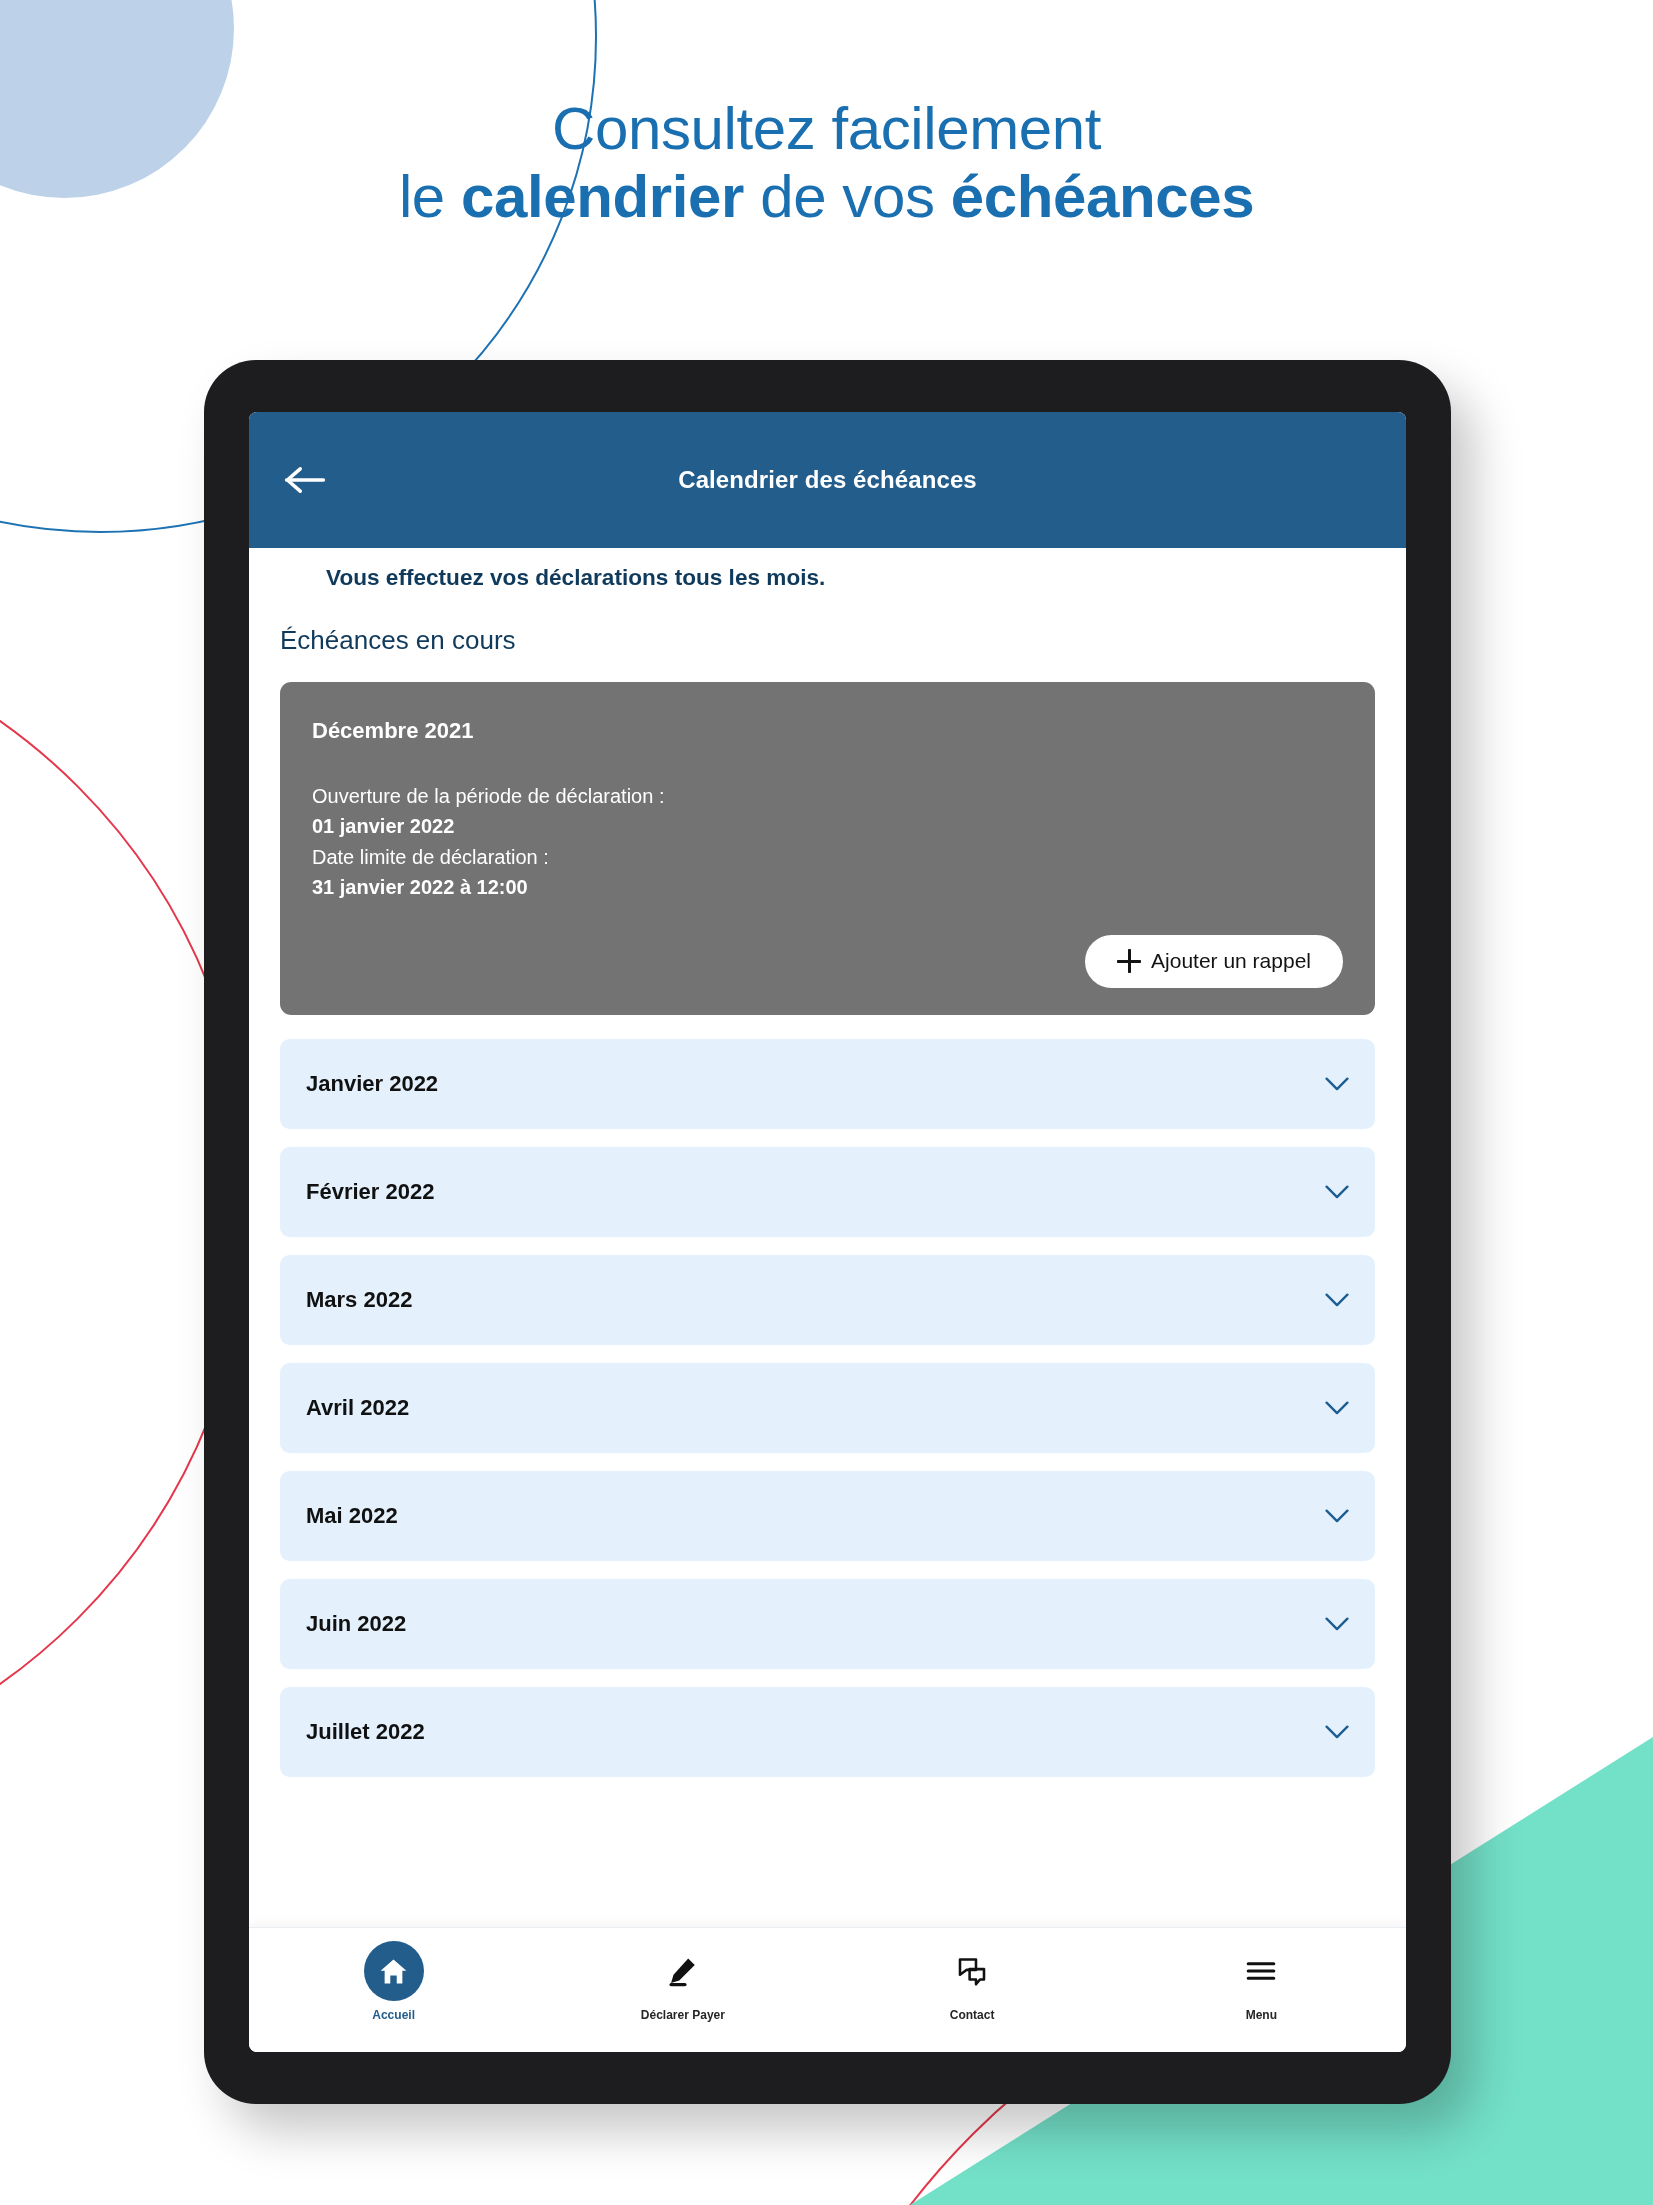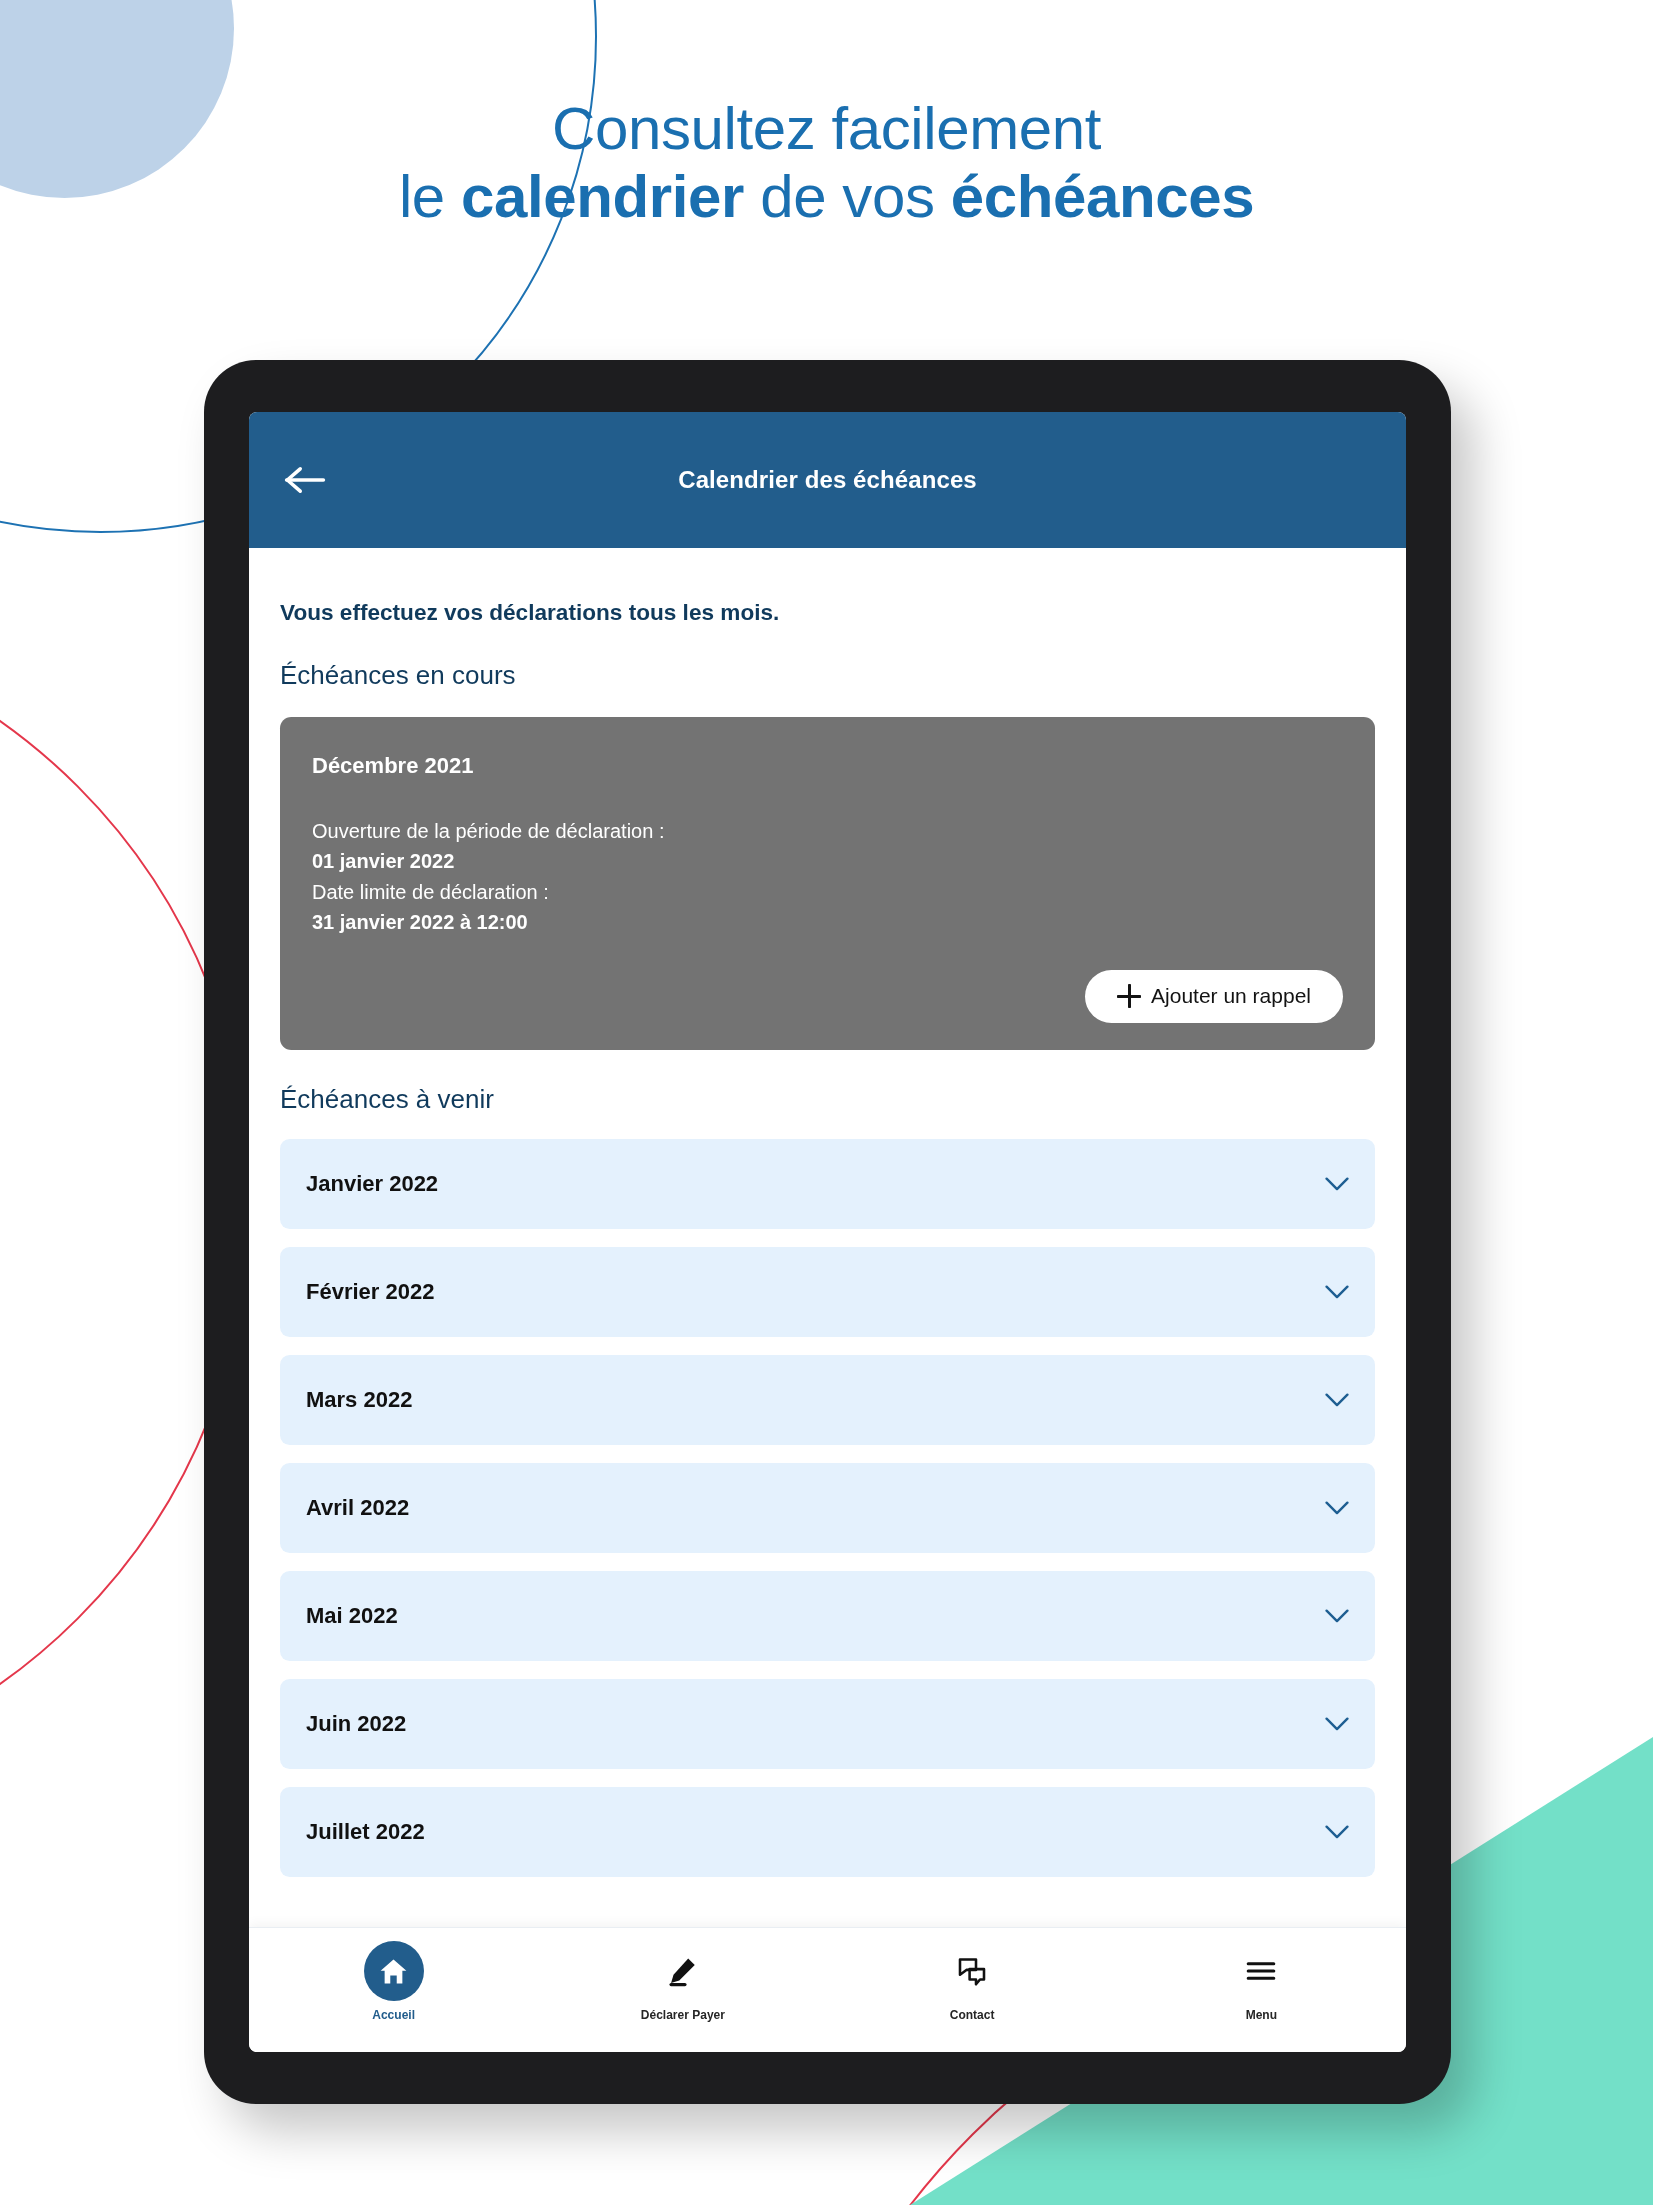--- a/index.html
+++ b/index.html
@@ -150,21 +150,22 @@
     position: relative;
     overflow: hidden;
     padding: 0 31px;
     box-sizing: border-box;
     background: #ffffff;
   }
   .intro {
     color: #103a5c;
     font-size: 22.6px;
     font-weight: 700;
-    padding-top: 52px;
+    padding-top: 17px;
+    margin-left: 46px;
   }
   .section-title {
     color: #103a5c;
     font-size: 26px;
     font-weight: 400;
     margin-top: 34px;
   }
 
   
   .deadline-card {
@@ -322,21 +323,20 @@
         <div class="deadline-line">Date limite de déclaration :</div>
         <div class="deadline-line strong">31 janvier 2022 à 12:00</div>
         <div class="card-actions">
           <button class="reminder-btn">
             <span class="plus-icon"></span>
             <span>Ajouter un rappel</span>
           </button>
         </div>
       </div>
 
-      <div class="section-title">Échéances à venir</div>
 
       <div class="months-list">
 
         <div class="month-row">
           <span class="month-label">Janvier 2022</span>
           <svg class="chevron" width="24" height="14.5" viewBox="0 0 30 18">
               <path d="M2 2 L15 15 L28 2" stroke="#1d5e92" stroke-width="3" fill="none" stroke-linecap="round" stroke-linejoin="round"></path>
             </svg>
         </div>
 

